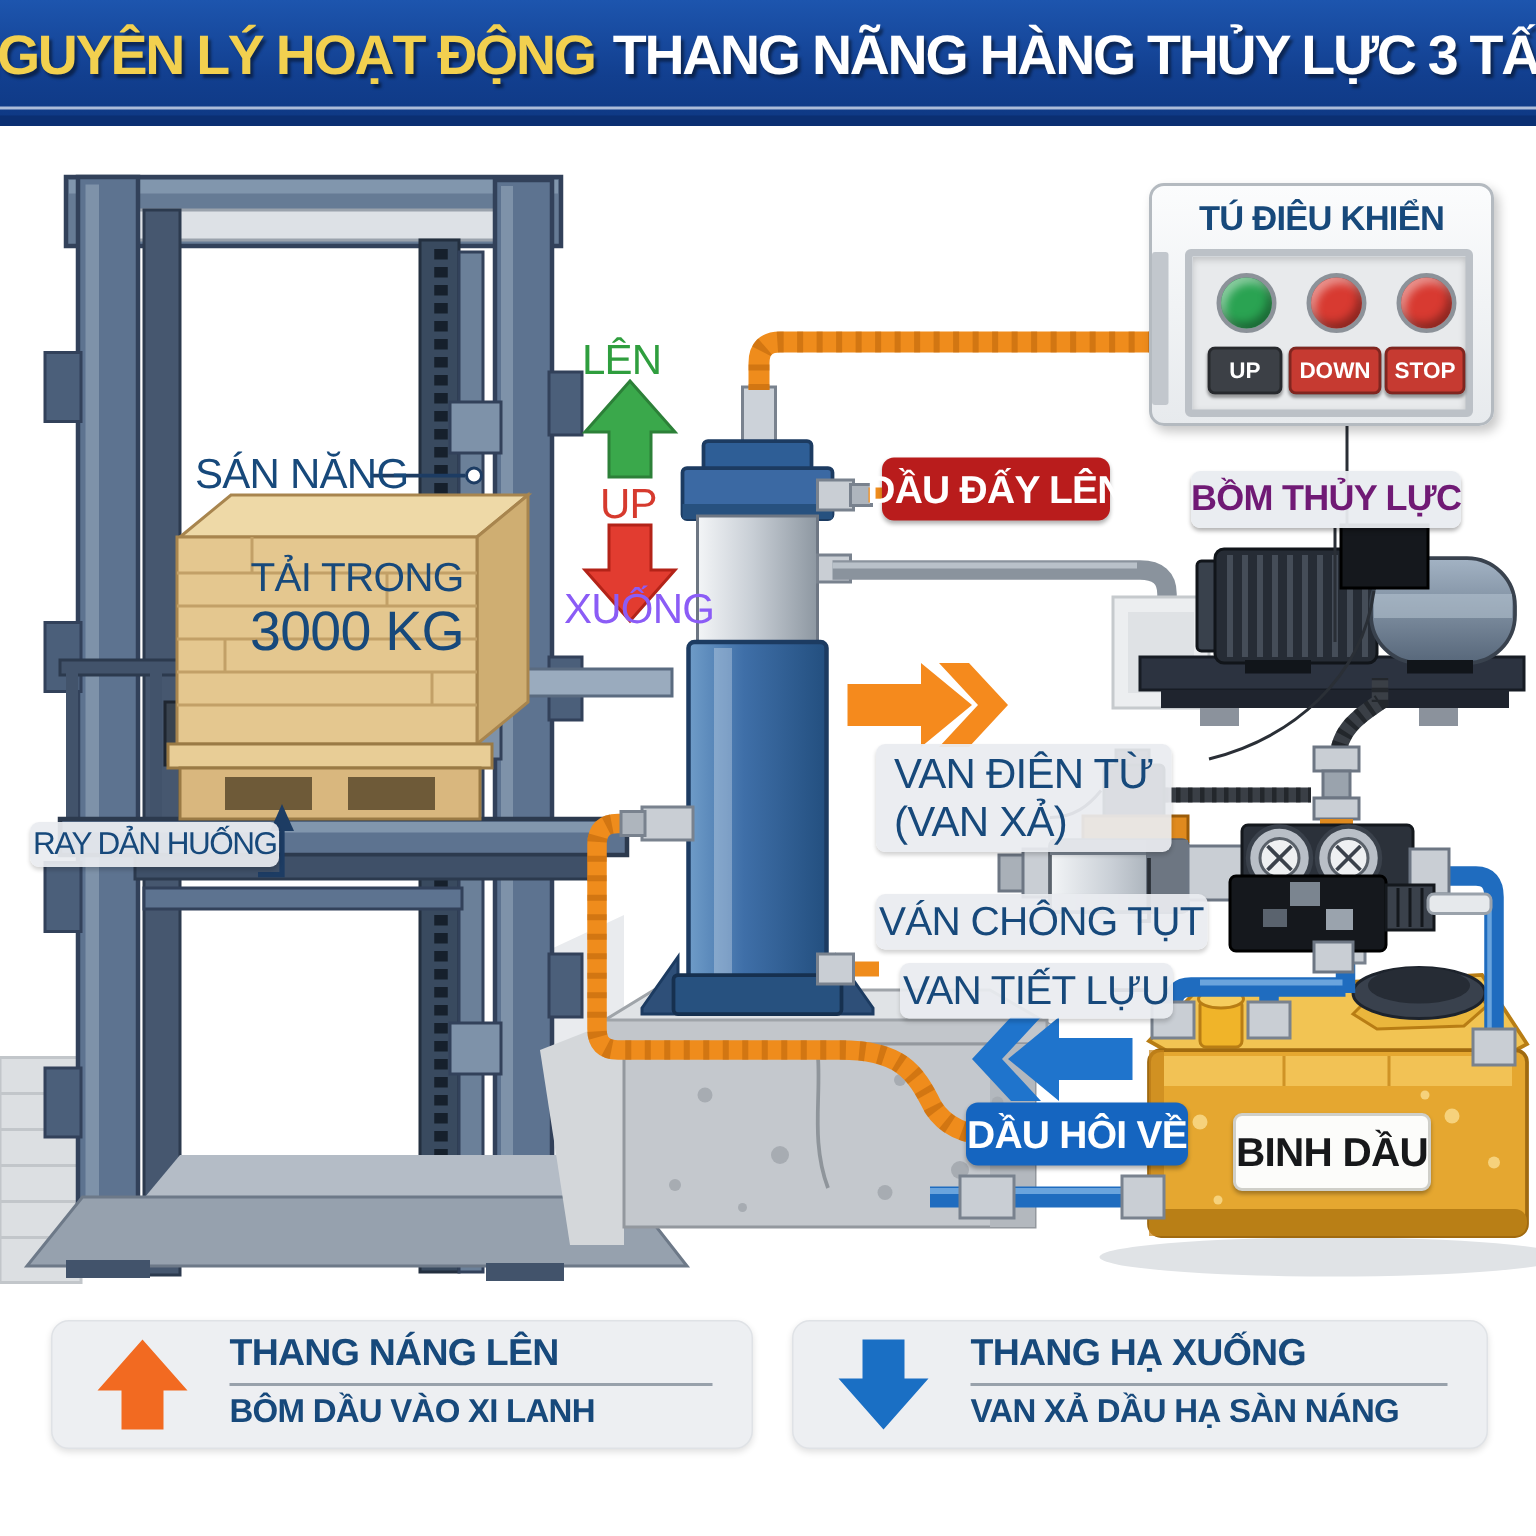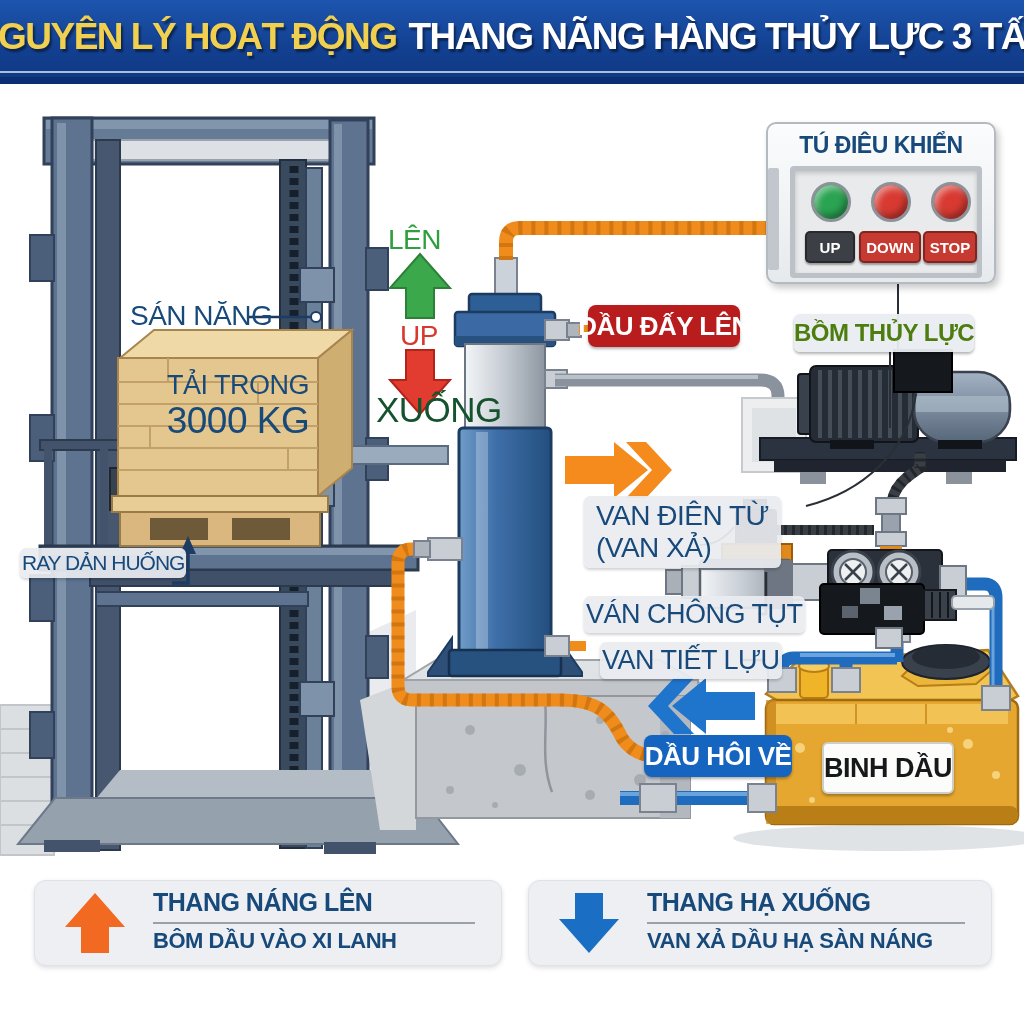--- a/index.html
+++ b/index.html
@@ -360,25 +360,25 @@
 
   <div class="lbl" style="left:128px;top:370px;width:220px;text-align:center;line-height:1.12">
     <div style="font-size:27px">TẢI TRONG</div>
     <div style="font-size:37px">3000 KG</div>
   </div>
 
   <div class="lbl band" style="left:20px;top:548px;font-size:21px;letter-spacing:-1px">RAY DẢN HUỐNG</div>
 
   <div class="lbl" style="left:388px;top:224px;font-size:28px;color:#2f9e3e">LÊN</div>
   <div class="lbl" style="left:400px;top:320px;font-size:28px;color:#d63a2e">UP</div>
-  <div class="lbl" style="left:376px;top:390px;font-size:35px;color:#14532d">XUỐNG</div>
+  <div class="lbl" style="left:376px;top:390px;font-size:28px;color:#8b5cf6">XUỐNG</div>
 
   <div class="badge" style="left:588px;top:305px;width:152px;height:42px;background:#b91c1c;font-size:26px">DẦU ĐẤY LÊN</div>
 
-  <div class="badge" style="left:794px;top:314px;min-width:162px;height:38px;background:rgba(233,236,240,.95);color:#4d7c0f;font-size:24px;border-radius:6px">BỒM THỦY LỰC</div>
+  <div class="badge" style="left:794px;top:314px;min-width:162px;height:38px;background:rgba(233,236,240,.95);color:#701a75;font-size:24px;border-radius:6px">BỒM THỦY LỰC</div>
 
   <div class="lbl band" style="left:584px;top:496px;font-size:28px;line-height:1.15;padding:4px 12px">
     <div>VAN ĐIÊN TỪ</div>
     <div>(VAN XẢ)</div>
   </div>
 
   <div class="lbl band" style="left:584px;top:596px;font-size:27px">VÁN CHÔNG TỤT</div>
 
   <div class="lbl band" style="left:600px;top:642px;font-size:27px">VAN TIẾT LỰU</div>
 

